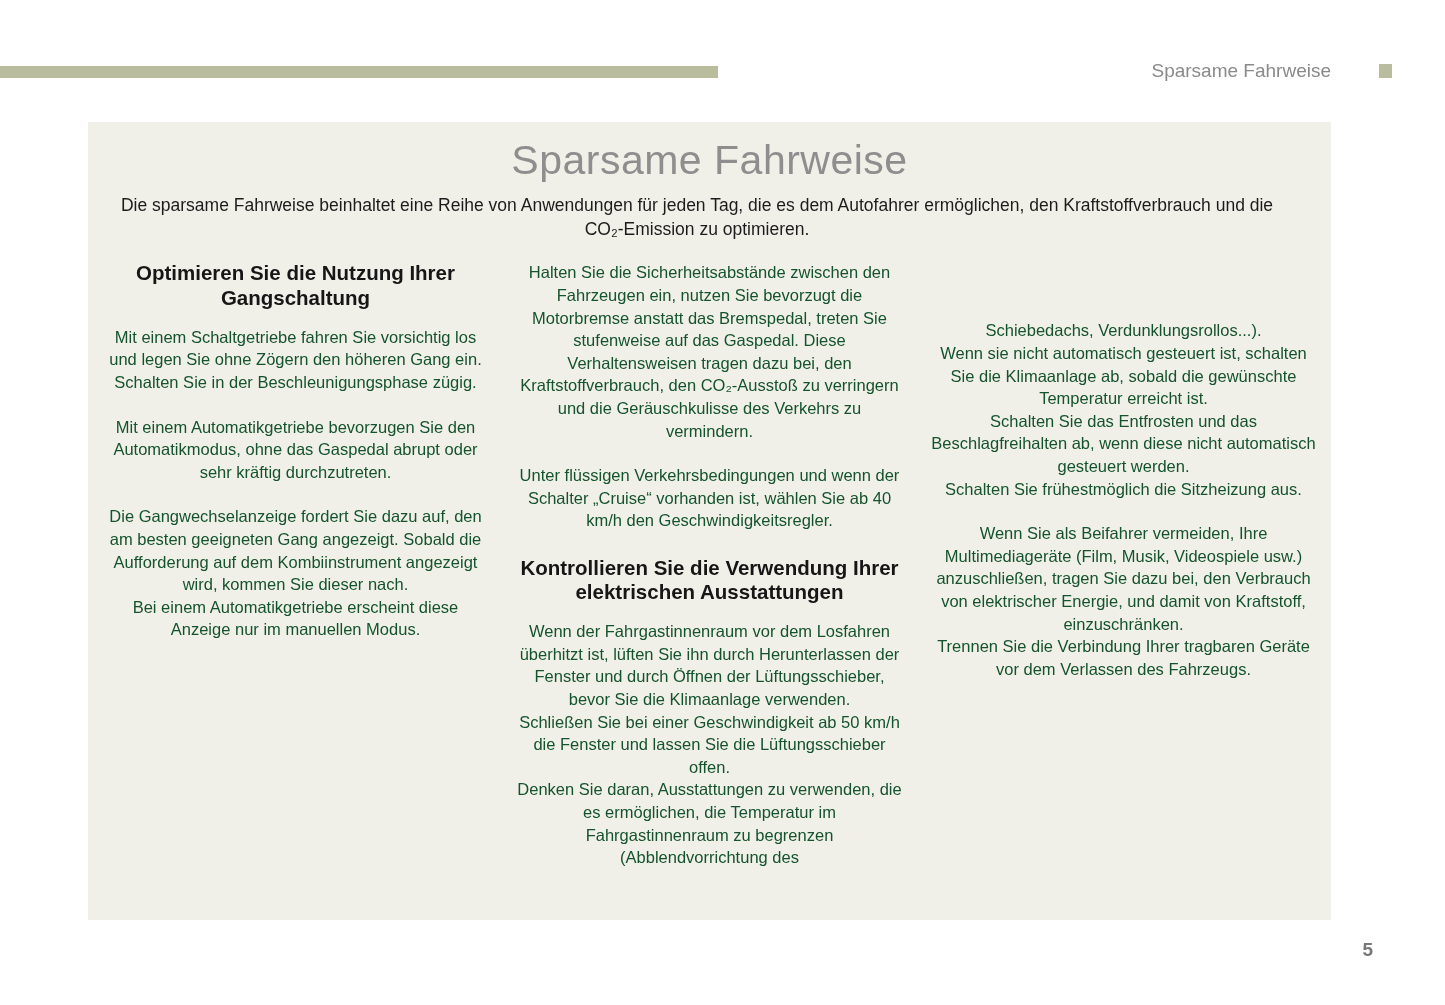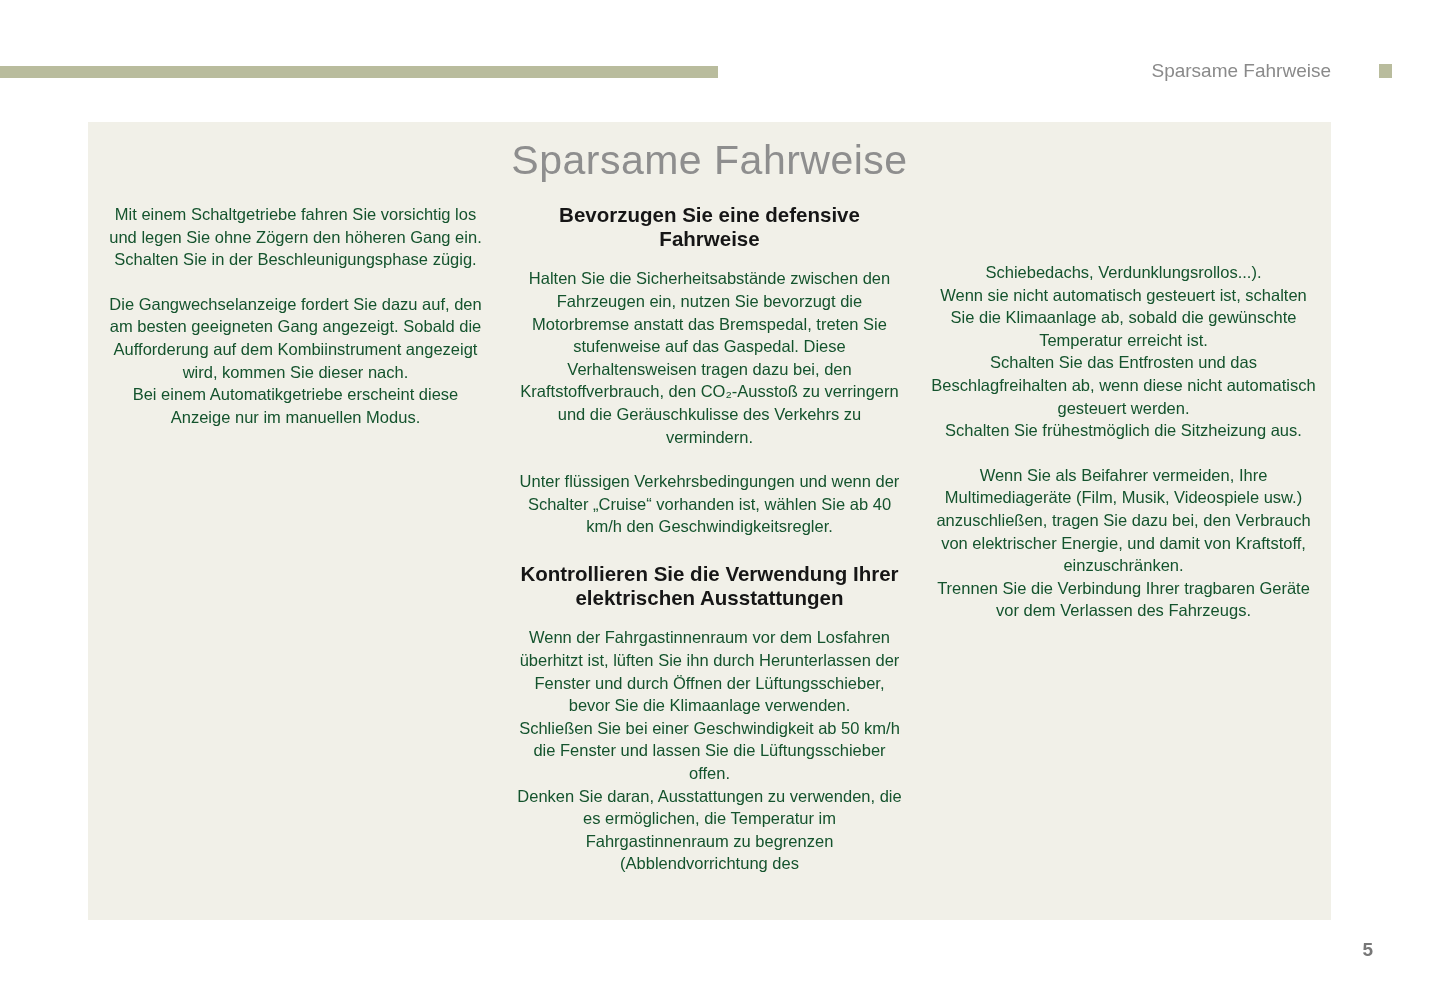--- a/index.html
+++ b/index.html
@@ -86,31 +86,33 @@
 <body>
 
 <div class="top-header">
   <div class="header-bar"></div>
   <div class="breadcrumb">Sparsame Fahrweise</div>
   <div class="header-square"></div>
 </div>
 
 <div class="content-panel">
   <h1 class="page-title">Sparsame Fahrweise</h1>
+  <p class="intro">Die sparsame Fahrweise beinhaltet eine Reihe von Anwendungen für jeden Tag, die es dem Autofahrer ermöglichen, den Kraftstoffverbrauch und die CO₂-Emission zu optimieren.</p>
 
   <div class="columns">
 
     <div class="col">
+      <h2>Optimieren Sie die Nutzung Ihrer Gangschaltung</h2>
       <p>Mit einem Schaltgetriebe fahren Sie vorsichtig los und legen Sie ohne Zögern den höheren Gang ein. Schalten Sie in der Beschleunigungsphase zügig.</p>
+      <p>Mit einem Automatikgetriebe bevorzugen Sie den Automatikmodus, ohne das Gaspedal abrupt oder sehr kräftig durchzutreten.</p>
       <p>Die Gangwechselanzeige fordert Sie dazu auf, den am besten geeigneten Gang angezeigt. Sobald die Aufforderung auf dem Kombiinstrument angezeigt wird, kommen Sie dieser nach.
 Bei einem Automatikgetriebe erscheint diese Anzeige nur im manuellen Modus.</p>
     </div>
 
     <div class="col">
-      <h2>Bevorzugen Sie eine defensive Fahrweise</h2>
       <p>Halten Sie die Sicherheitsabstände zwischen den Fahrzeugen ein, nutzen Sie bevorzugt die Motorbremse anstatt das Bremspedal, treten Sie stufenweise auf das Gaspedal. Diese Verhaltensweisen tragen dazu bei, den Kraftstoffverbrauch, den CO₂-Ausstoß zu verringern und die Geräuschkulisse des Verkehrs zu vermindern.</p>
       <p>Unter flüssigen Verkehrsbedingungen und wenn der Schalter „Cruise“ vorhanden ist, wählen Sie ab 40 km/h den Geschwindigkeitsregler.</p>
       <h2 class="second">Kontrollieren Sie die Verwendung Ihrer elektrischen Ausstattungen</h2>
       <p>Wenn der Fahrgastinnenraum vor dem Losfahren überhitzt ist, lüften Sie ihn durch Herunterlassen der Fenster und durch Öffnen der Lüftungsschieber, bevor Sie die Klimaanlage verwenden.
 Schließen Sie bei einer Geschwindigkeit ab 50 km/h die Fenster und lassen Sie die Lüftungsschieber offen.
 Denken Sie daran, Ausstattungen zu verwenden, die es ermöglichen, die Temperatur im Fahrgastinnenraum zu begrenzen (Abblendvorrichtung des</p>
     </div>
 
     <div class="col continuation">
       <p>Schiebedachs, Verdunklungsrollos...).

